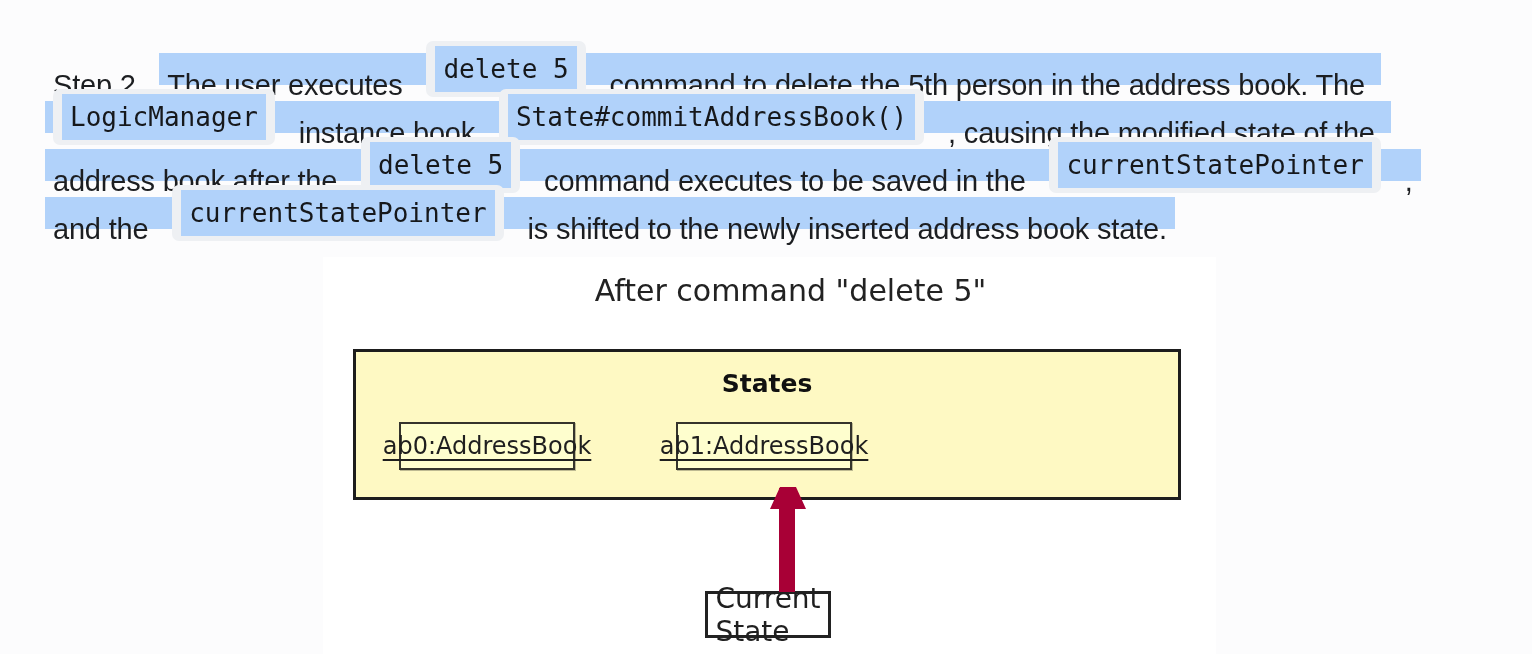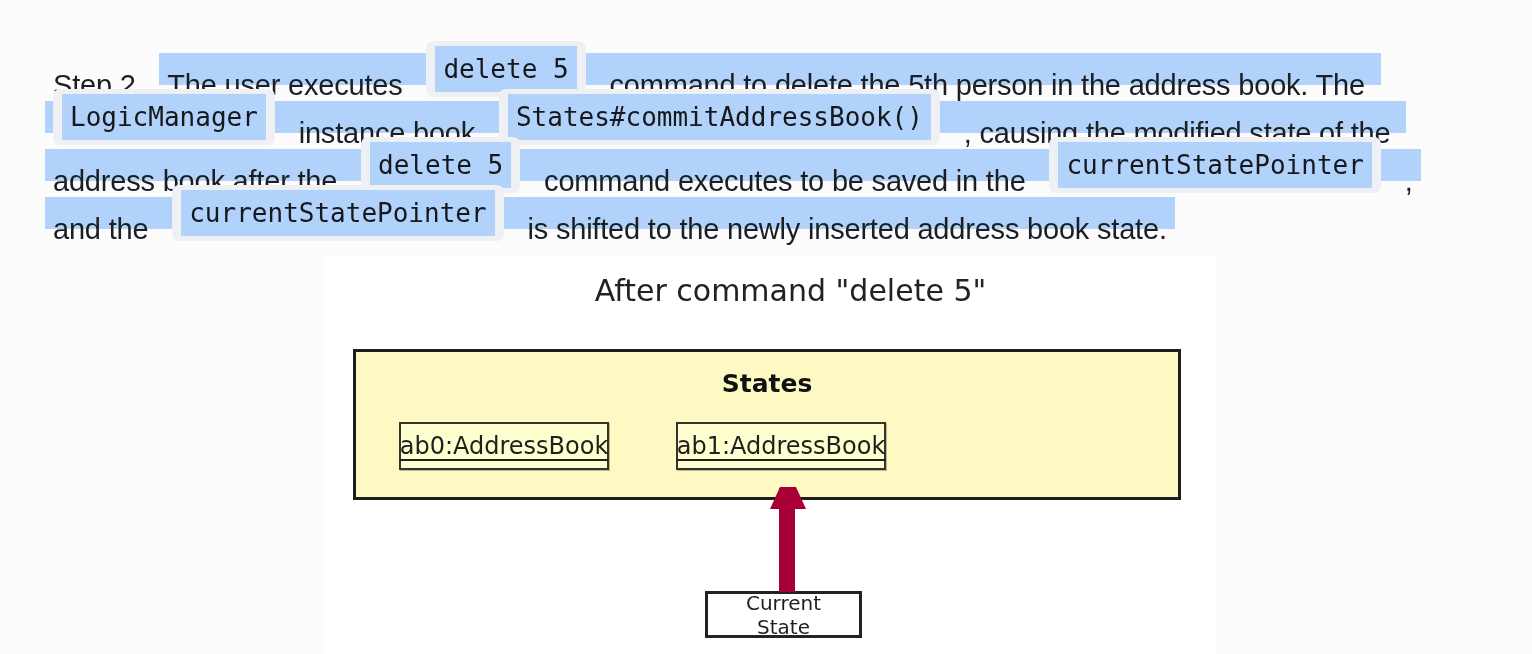--- a/index.html
+++ b/index.html
@@ -57,21 +57,21 @@
     width: 828px; height: 151px;
     border: 3px solid #1d1d1d;
     background: #fef9c3;
   }
   .states-label {
     position: absolute; top: 9px; left: 0; right: 0;
     text-align: center; font-weight: bold; font-size: 25px; color: #111;
   }
   .state-node {
     position: absolute; top: 165px;
-    width: 210px; height: 48px;
+    width: 176px; height: 48px;
     background: var(--nodefill);
     border: 2px solid #35342c;
     box-shadow: 1px 1px 0 rgba(0,0,0,0.25);
     display: flex; align-items: center; justify-content: center;
     font-size: 24px; color: #1f1f1f;
   }
   .state-node span {
     text-decoration: underline;
     text-underline-offset: 5px;
     text-decoration-thickness: 2px;
@@ -87,46 +87,46 @@
   .arrow-head {
     position: absolute; left: 447px; top: 214px;
     width: 0; height: 0;
     border-left: 10px solid transparent;
     border-right: 10px solid transparent;
     border-bottom: 22px solid var(--arrow);
     z-index: 3;
   }
   .pointer-box {
     position: absolute; left: 382px; top: 334px;
-    width: 157px; height: 47px;
+    width: 126px; height: 47px;
     background: #ffffff;
     border: 3px solid #222;
     display: flex; align-items: center; justify-content: center;
-    font-size: 20px; color: #1f1f1f; text-align: center;
+    font-size: 28px; color: #1f1f1f;
   }
   .bottom-edge {
     position: absolute; left: 0; top: 649px;
     width: 1532px; height: 5px;
     background: #f1f2f4;
   }
 </style>
 </head>
 <body style="--sel: #b1d2fa; --codebg: #eef0f3; --nodefill: #fefece; --arrow: #a80036;">
 
 <div class="para">
     <div class="pline">
       <span class="seg text-seg">Step 2. </span>
       <span class="seg text-seg selbg">The user executes </span>
       <span class="seg code-seg selbg"><span class="code-pill"><span class="code-inner selbg">delete 5</span></span></span>
       <span class="seg text-seg selbg"> command to delete the 5th person in the address book. The </span>
     </div>
     <div class="pline">
       <span class="seg code-seg selbg"><span class="code-pill"><span class="code-inner selbg">LogicManager</span></span></span>
       <span class="seg text-seg selbg"> instance book </span>
-      <span class="seg code-seg selbg"><span class="code-pill"><span class="code-inner selbg">States#commitAddressBook()</span></span></span>
+      <span class="seg code-seg selbg"><span class="code-pill"><span class="code-inner selbg">State#commitAddressBook()</span></span></span>
       <span class="seg text-seg selbg"> , causing the modified state of the </span>
     </div>
     <div class="pline">
       <span class="seg text-seg selbg">address book after the </span>
       <span class="seg code-seg selbg"><span class="code-pill"><span class="code-inner selbg">delete 5</span></span></span>
       <span class="seg text-seg selbg"> command executes to be saved in the </span>
       <span class="seg code-seg selbg"><span class="code-pill"><span class="code-inner selbg">currentStatePointer</span></span></span>
       <span class="seg text-seg selbg"> ,</span>
     </div>
     <div class="pline">

